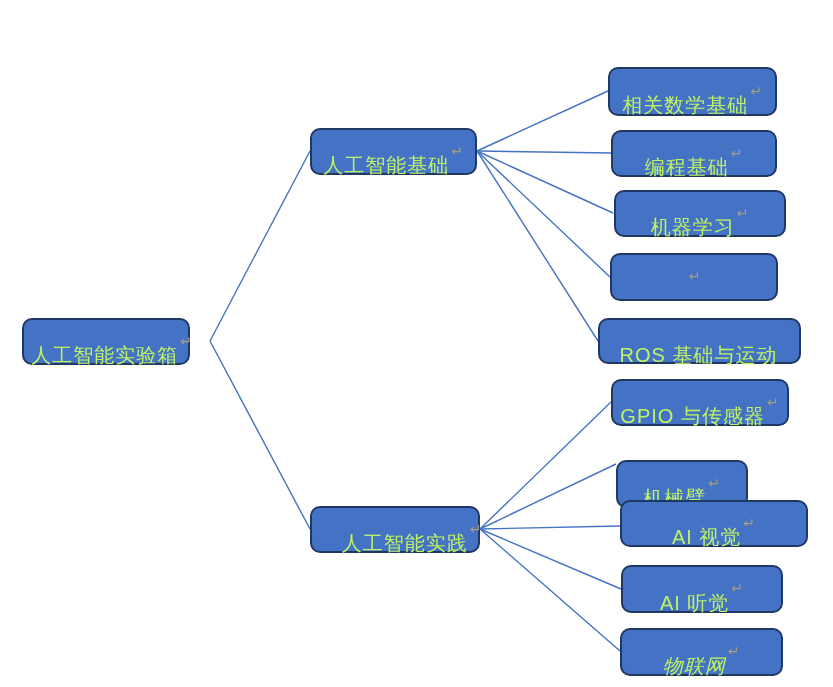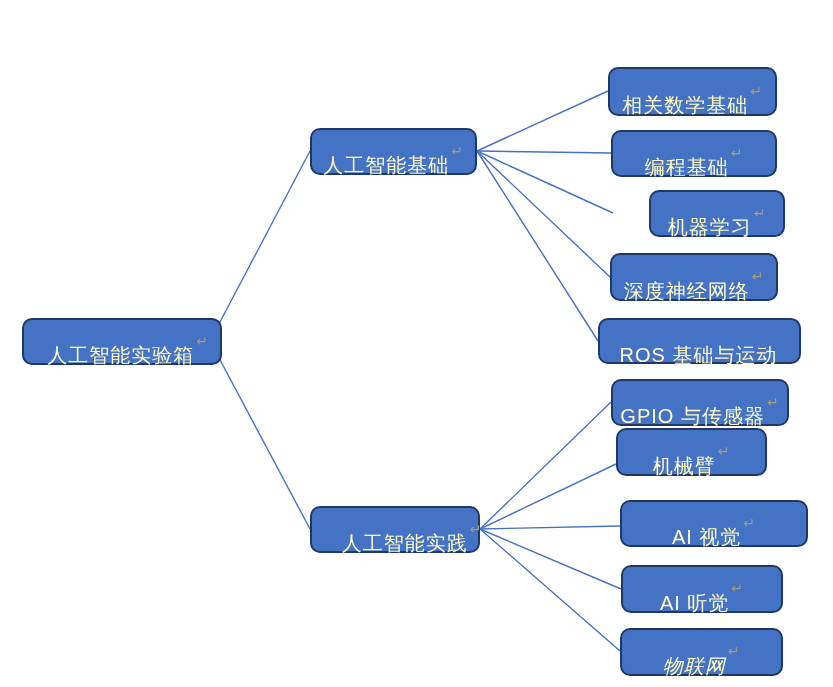--- a/index.html
+++ b/index.html
@@ -7,21 +7,21 @@
     position:relative;width:833px;height:687px;background:#ffffff;overflow:hidden;
     font-family:"Liberation Sans","DejaVu Sans",sans-serif;
   }
   #connectors{position:absolute;left:0;top:0;width:833px;height:687px;}
   .node{
     position:absolute;box-sizing:border-box;
     background:#4472C4;border:2.5px solid #1F3864;border-radius:10px;
     color:#ffffff;display:flex;align-items:center;justify-content:center;
     font-size:20px;letter-spacing:1px;white-space:nowrap;cursor:default;
   }
-  .node .label{color:#fef9c3;margin-top:28px;}
+  .node .label{color:#bef264;margin-top:28px;}
   .node .retmark{
     font-size:14px;color:#A79B81;margin-left:2px;line-height:1;
     transform:translateY(-1px);
   }
 </style>
 </head>
 <body>
 
 <div id="canvas">
 
@@ -35,21 +35,21 @@
       <line x1="477" y1="151" x2="610" y2="277"></line>
       <line x1="477" y1="151" x2="598" y2="341"></line>
       <line x1="480" y1="529" x2="611" y2="402"></line>
       <line x1="480" y1="529" x2="616" y2="464"></line>
       <line x1="480" y1="529" x2="620" y2="526"></line>
       <line x1="480" y1="529" x2="621" y2="589"></line>
       <line x1="480" y1="529" x2="620" y2="651"></line>
     </g>
   </svg>
 
-  <div class="node" style="left:22px;top:318px;width:200px;height:47px;padding-left:12px;">
+  <div class="node" style="left:22px;top:318px;width:168px;height:47px;padding-left:12px;">
     <span class="label">人工智能实验箱</span>
     <span class="retmark">↵</span>
   </div>
 
   <div class="node" style="left:310px;top:128px;width:167px;height:47px;text-align:center;">
     <span class="label">人工智能基础</span>
     <span class="retmark">↵</span>
   </div>
 
   <div class="node" style="left:310px;top:506px;width:170px;height:47px;padding-left:34px;">
@@ -60,41 +60,40 @@
   <div class="node" style="left:608px;top:67px;width:169px;height:49px;">
     <span class="label">相关数学基础</span>
     <span class="retmark">↵</span>
   </div>
 
   <div class="node" style="left:611px;top:130px;width:166px;height:47px;">
     <span class="label">编程基础</span>
     <span class="retmark">↵</span>
   </div>
 
-  <div class="node" style="left:649px;top:190px;width:136px;height:47px;">
+  <div class="node" style="left:614px;top:190px;width:172px;height:47px;">
     <span class="label">机器学习</span>
     <span class="retmark">↵</span>
   </div>
 
   <div class="node" style="left:610px;top:253px;width:168px;height:48px;">
-    <span class="label">深度神经网络</span>
     <span class="retmark">↵</span>
   </div>
 
   <div class="node" style="left:598px;top:318px;width:203px;height:46px;">
     <span class="label">ROS 基础与运动</span>
     <span class="retmark"></span>
   </div>
 
   <div class="node" style="left:611px;top:379px;width:178px;height:47px;">
     <span class="label">GPIO 与传感器</span>
     <span class="retmark">↵</span>
   </div>
 
-  <div class="node" style="left:616px;top:428px;width:151px;height:48px;text-align:right;">
+  <div class="node" style="left:616px;top:460px;width:132px;height:48px;text-align:right;">
     <span class="label">机械臂</span>
     <span class="retmark">↵</span>
   </div>
 
   <div class="node" style="left:620px;top:500px;width:188px;height:47px;">
     <span class="label">AI 视觉</span>
     <span class="retmark">↵</span>
   </div>
 
   <div class="node" style="left:621px;top:565px;width:162px;height:48px;">

